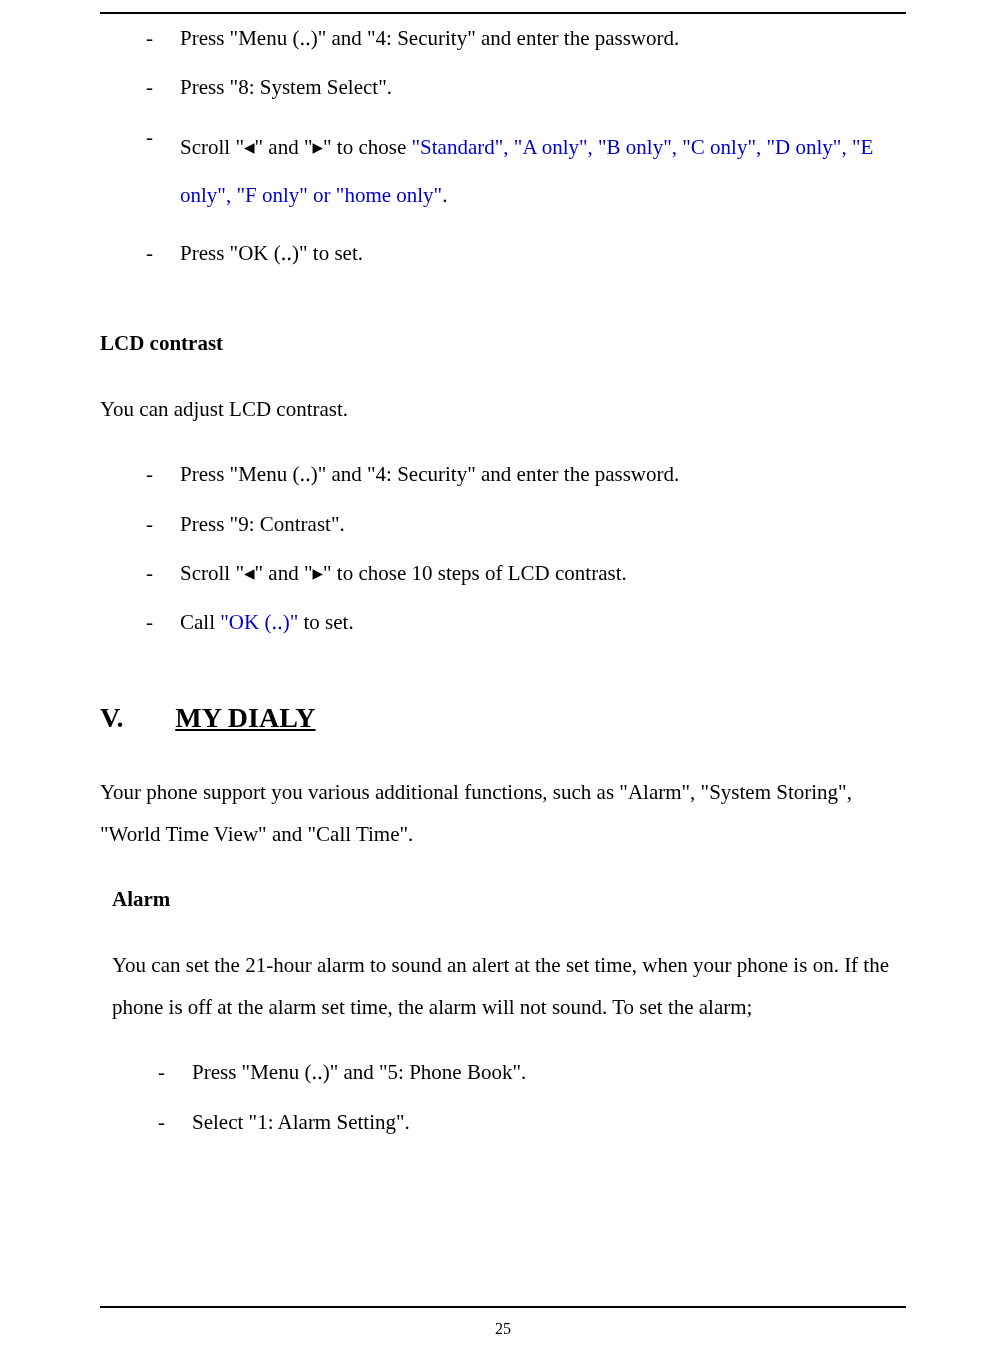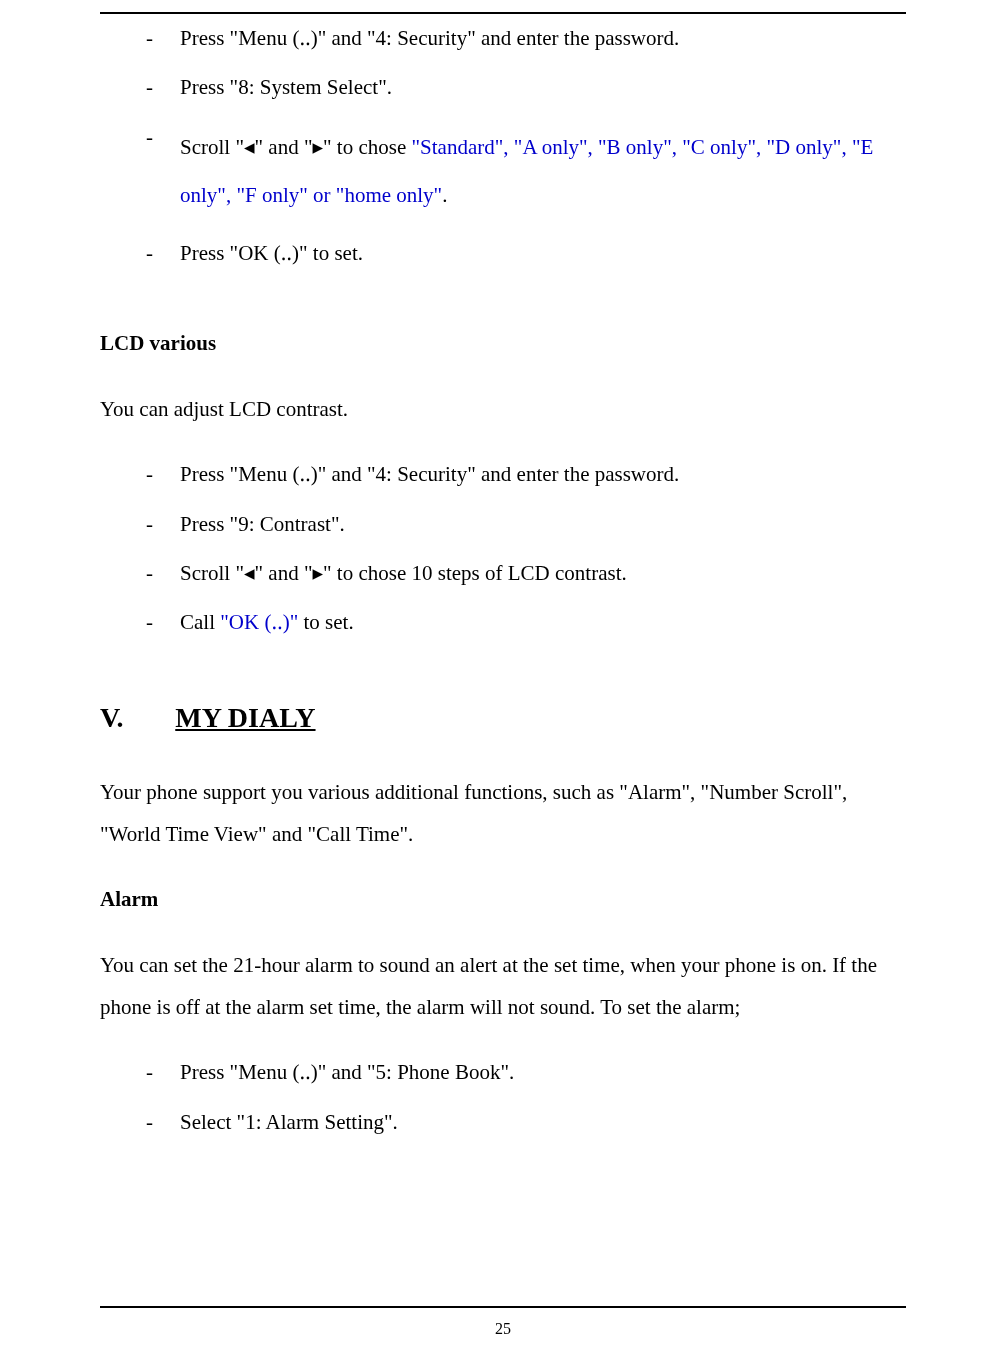--- a/index.html
+++ b/index.html
@@ -71,21 +71,21 @@
     width: 70px;
     vertical-align: top;
   }
   .chap-title {
     display: inline-block;
     font-weight: bold;
     font-size: 28px;
     text-decoration: underline;
   }
   .spacer-sm { height: 6px; }
-  .alarm-block { margin-top: 6px; }
+  .alarm-block { margin-top: 6px; margin-left: 12px; }
   .gap-before-ok { margin-top: 34px; }
 
   .bottom-rule {
     position: absolute;
     bottom: 44px;
     left: 100px;
     right: 100px;
     border-top: 2px solid #000;
   }
   .page-num {
@@ -118,21 +118,21 @@
         </span>
       </li>
       <li>
         <span class="li-text">Press "OK (‥)" to set.</span>
       </li>
     </ul>
 
     <div class="spacer-sm"></div>
 
 
-    <div class="sec-title">LCD various</div>
+    <div class="sec-title">LCD contrast</div>
 
     <p class="para">You can adjust LCD contrast.</p>
 
     <ul class="dash">
       <li>
         <span class="li-text">Press "Menu (‥)" and "4: Security" and enter the password.</span>
       </li>
       <li>
         <span class="li-text">Press "9: Contrast".</span>
       </li>
@@ -144,21 +144,21 @@
           <span>Call </span><span class="inline-blue">"OK (‥)"</span><span> to set.</span>
         </span>
       </li>
     </ul>
 
     <div class="chap">
       <span class="chap-num">V.</span>
       <span class="chap-title">MY DIALY</span>
     </div>
 
-    <p class="para">Your phone support you various additional functions, such as "Alarm", "Number Scroll", "World Time View" and "Call Time".</p>
+    <p class="para">Your phone support you various additional functions, such as "Alarm", "System Storing", "World Time View" and "Call Time".</p>
 
     <div class="alarm-block">
       <div class="sec-title">Alarm</div>
 
       <p class="para">You can set the 21-hour alarm to sound an alert at the set time, when your phone is on. If the phone is off at the alarm set time, the alarm will not sound. To set the alarm;</p>
 
       <ul class="dash">
         <li>
           <span class="li-text">Press "Menu (‥)" and "5: Phone Book".</span>
         </li>

